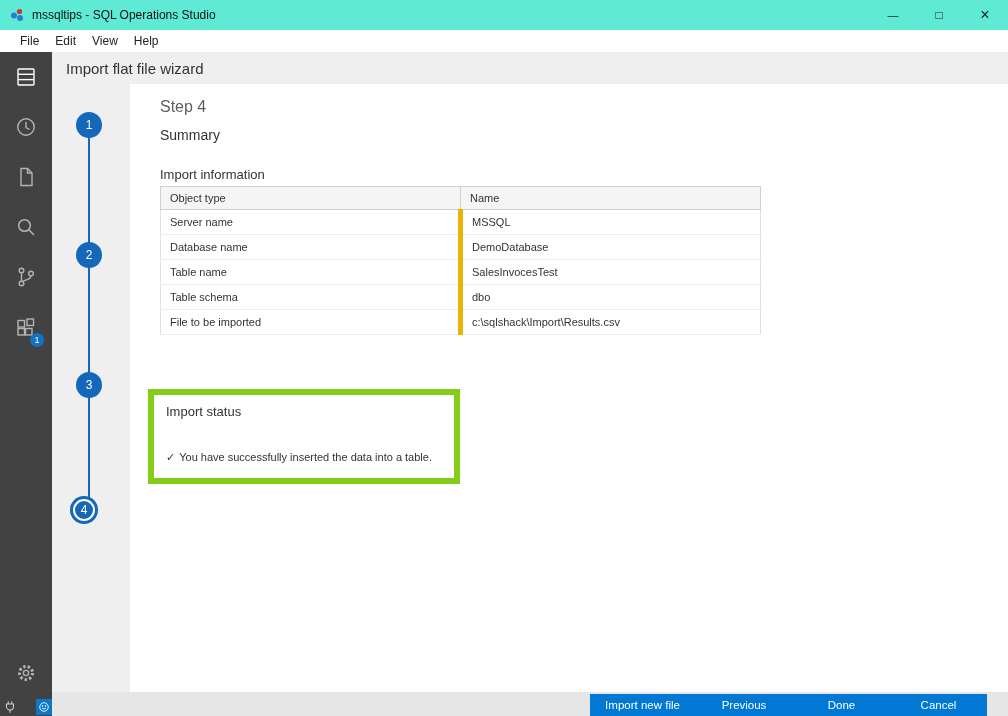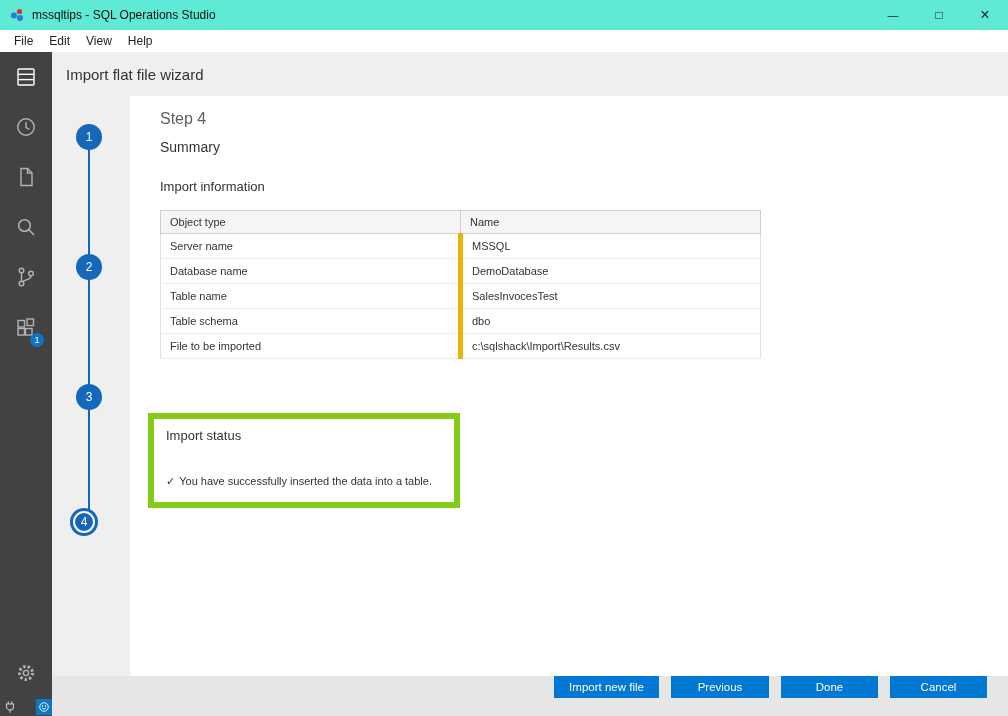--- a/index.html
+++ b/index.html
@@ -8,60 +8,60 @@
   
   .titlebar{height:30px;display:flex;align-items:center;background:#5eead4;position:relative;padding-left:9px;font-size:12px;color:#111;}
   .app-icon{width:16px;height:16px;margin-right:7px;flex:none;}
   .win-controls{position:absolute;right:0;top:0;height:30px;display:flex;}
   .win-btn{width:46px;height:30px;display:flex;align-items:center;justify-content:center;color:#222;cursor:default;}
   .win-btn.min{font-size:11px;}
   .win-btn.max{font-size:12px;}
   .win-btn.close{font-size:16px;}
 
   
-  .menubar{height:22px;display:flex;align-items:flex-start;background:#fff;padding-left:6px;font-size:12px;color:#222;}
+  .menubar{height:22px;display:flex;align-items:flex-start;background:#fff;padding-left:12px;font-size:12px;color:#222;}
   .menu-item{padding:0 8px;height:100%;display:flex;align-items:center;}
 
   
   .main{display:flex;height:664px;}
 
   
   .activitybar{width:52px;background:#424242;display:flex;flex-direction:column;align-items:center;position:relative;flex:none;}
   .ab-slot{width:52px;height:50px;display:flex;align-items:center;justify-content:center;position:relative;flex:none;}
   .ab-badge{position:absolute;right:8px;bottom:5px;width:14px;height:14px;border-radius:50%;background:#1173c5;color:#fff;font-size:9px;display:flex;align-items:center;justify-content:center;}
   .ab-gear{margin-top:auto;}
   .ab-status{width:52px;height:18px;display:flex;align-items:center;justify-content:space-between;padding-left:3px;flex:none;}
   .blue-tile{width:16px;height:16px;background:#0e76c6;display:flex;align-items:center;justify-content:center;flex:none;}
 
   
   .wizard{flex:1;display:flex;flex-direction:column;min-width:0;}
-  .wizard-header{height:44px;background:#efefef;display:flex;align-items:center;padding-left:14px;font-size:15px;color:#333;flex:none;}
+  .wizard-header{height:32px;background:#efefef;display:flex;align-items:center;padding-left:14px;font-size:15px;color:#333;flex:none;}
   .wizard-body{flex:1;display:flex;}
   .steps-rail{width:78px;background:#efefef;position:relative;flex:none;}
   .step-line{position:absolute;left:36px;top:41px;width:2px;height:390px;background:#1467b9;}
   .step-circle{position:absolute;left:24px;width:26px;height:26px;border-radius:50%;background:#1467b9;color:#fff;font-size:12px;display:flex;align-items:center;justify-content:center;}
   .step-p1{top:28px}.step-p2{top:158px}.step-p3{top:288px}
   .step-p4{top:415px;left:21px;width:22px;height:22px;border:2px solid #fff;box-shadow:0 0 0 3px #1467b9;}
 
   .content{flex:1;background:#fff;padding:12px 0 0 30px;}
   .step-label{font-size:16px;color:#5f5f5f;margin-top:2px;}
   .heading{font-size:14px;font-weight:400;color:#333;margin-top:11px;}
   .section-title{font-size:13px;font-weight:400;color:#333;margin-top:24px;}
 
-  .info-table{margin-top:16px;border-collapse:collapse;width:600px;font-size:11px;color:#333;border:1px solid #e0e0e0;border-bottom:1px dashed #b5b5b5;table-layout:fixed;}
+  .info-table{margin-top:4px;border-collapse:collapse;width:600px;font-size:11px;color:#333;border:1px solid #e0e0e0;border-bottom:1px dashed #b5b5b5;table-layout:fixed;}
   .info-table th{background:#f5f5f5;border:1px solid #cfcfcf;font-weight:400;text-align:left;padding:4px 9px;height:23px;width:300px;}
   .info-table td{padding:5px 9px;height:25px;border-bottom:1px solid #ececec;}
   .info-table td + td{border-left:5px solid #eab308;}
 
   .status-box{margin-top:54px;margin-left:-12px;width:312px;border:6px solid #84cc16;padding:9px 0 14px 12px;}
   .status-box .section-title{margin-top:0;}
   .status-msg{font-size:11px;color:#333;margin-top:32px;}
   .status-check{margin-right:4px;}
 
-  .wizard-footer{height:40px;background:#e6e6e6;display:flex;align-items:flex-start;justify-content:flex-end;gap:12px;padding-right:21px;flex:none;}
+  .wizard-footer{height:24px;background:#e6e6e6;display:flex;align-items:flex-end;justify-content:flex-end;gap:0;padding-right:21px;flex:none;}
   .btn{height:22px;background:#0078d4;color:#fff;font-size:11.5px;border:none;display:flex;align-items:center;justify-content:center;font-family:inherit;cursor:default;}
   .btn-import{width:105px}.btn-prev{width:98px}.btn-done{width:97px}.btn-cancel{width:97px}
 </style>
 </head>
 <body>
 
 <div class="titlebar">
   <svg class="app-icon" viewBox="0 0 16 16">
     <circle cx="5" cy="8.5" r="3" fill="#2b7cd3"></circle>
     <circle cx="10.5" cy="4.5" r="2.6" fill="#c23b33"></circle>

